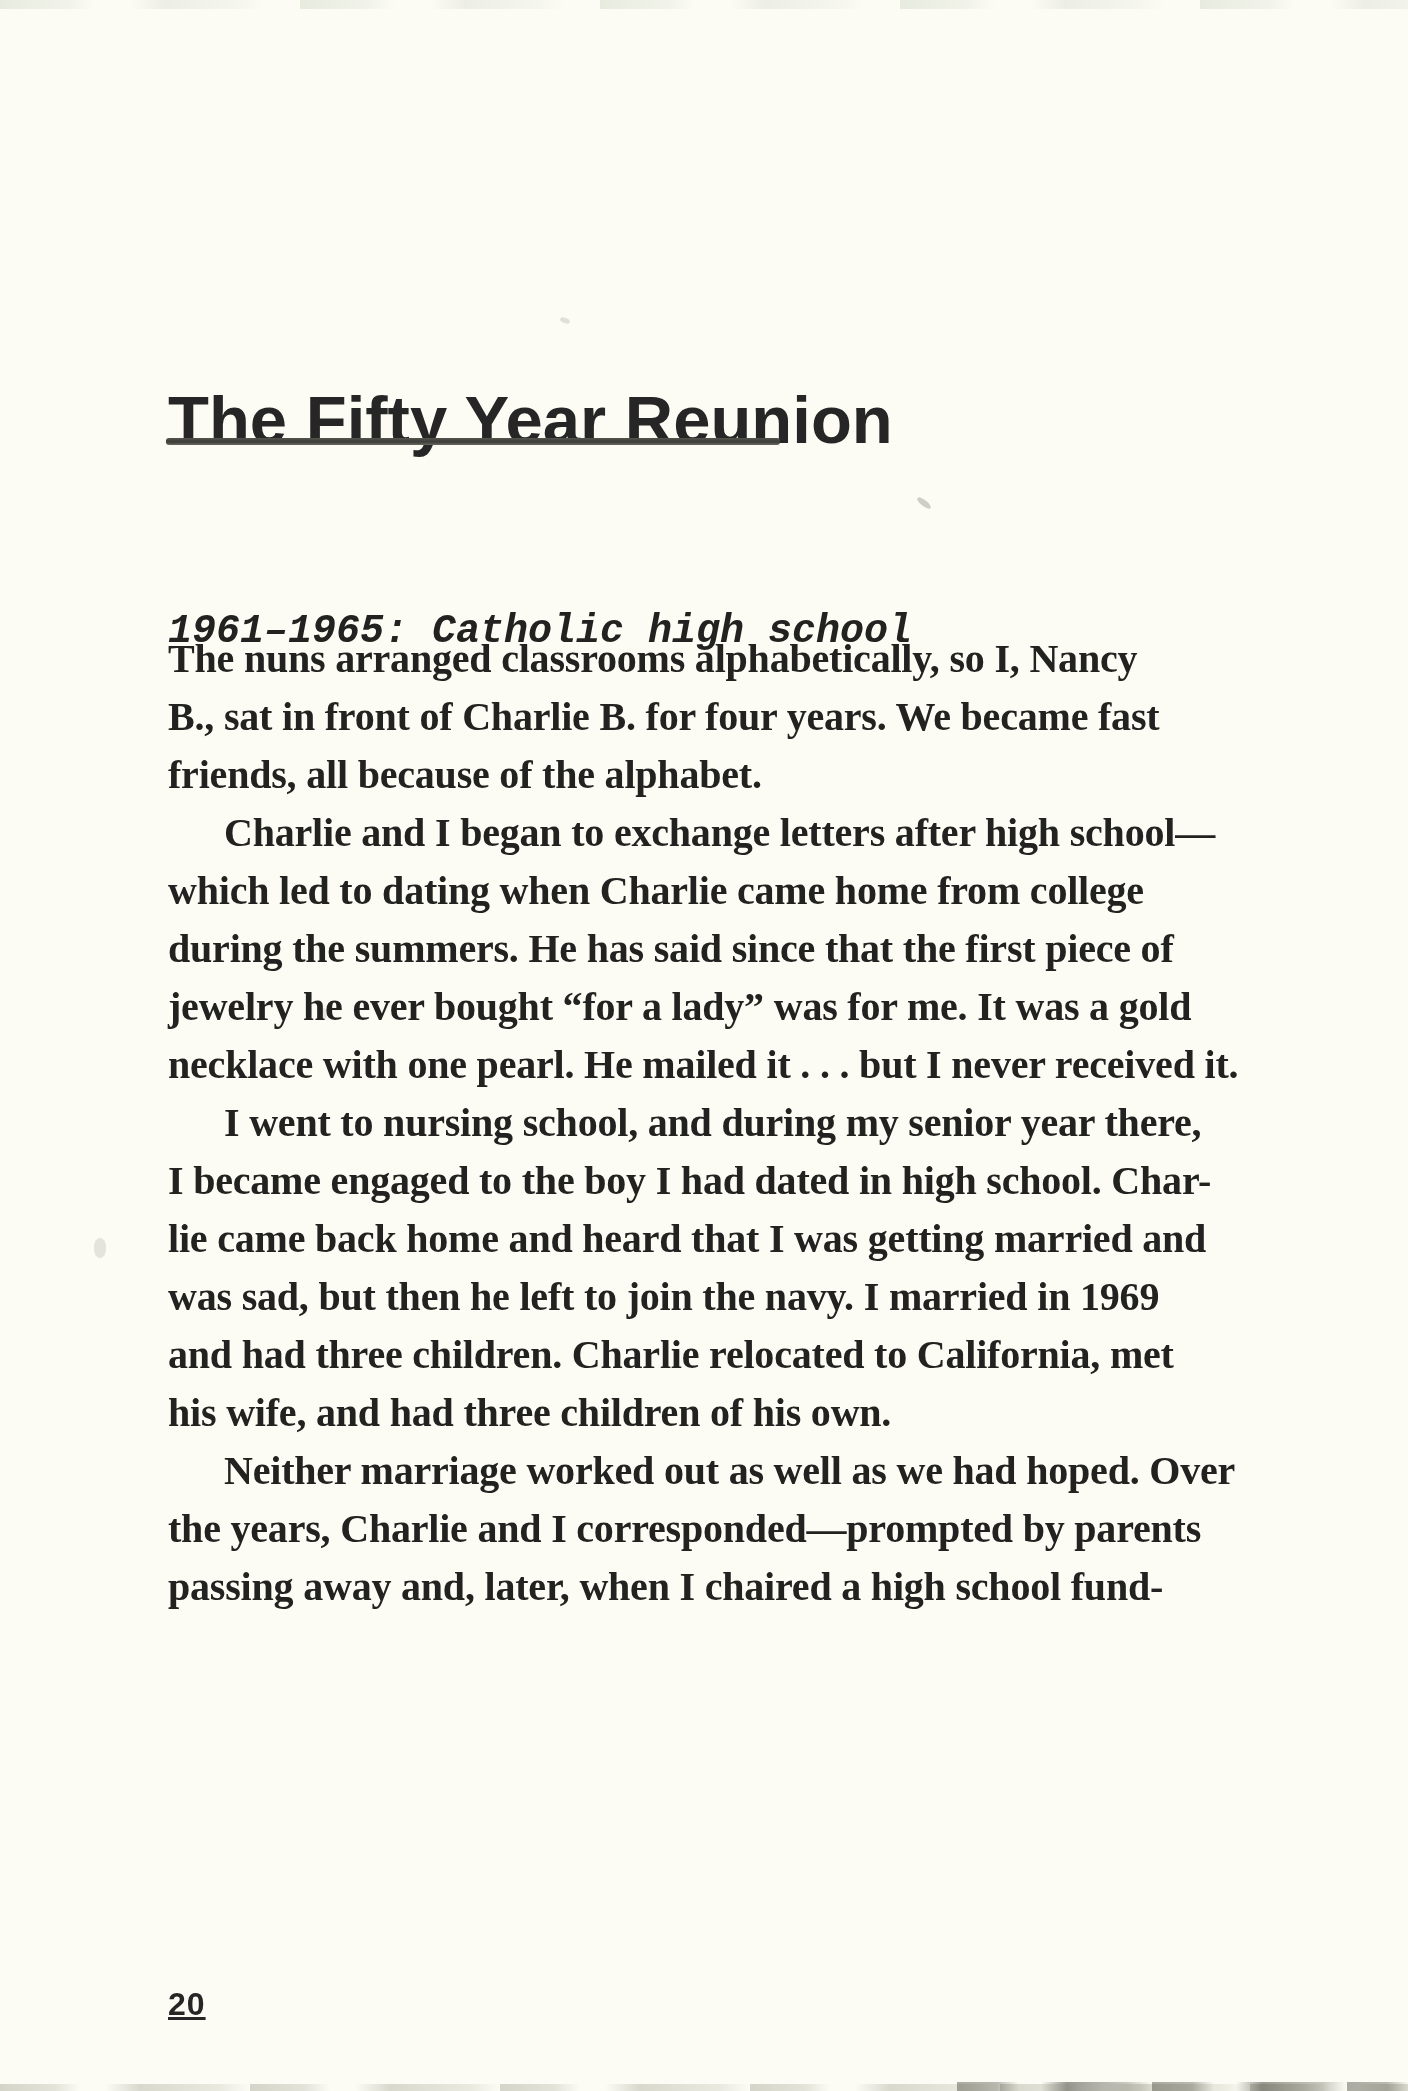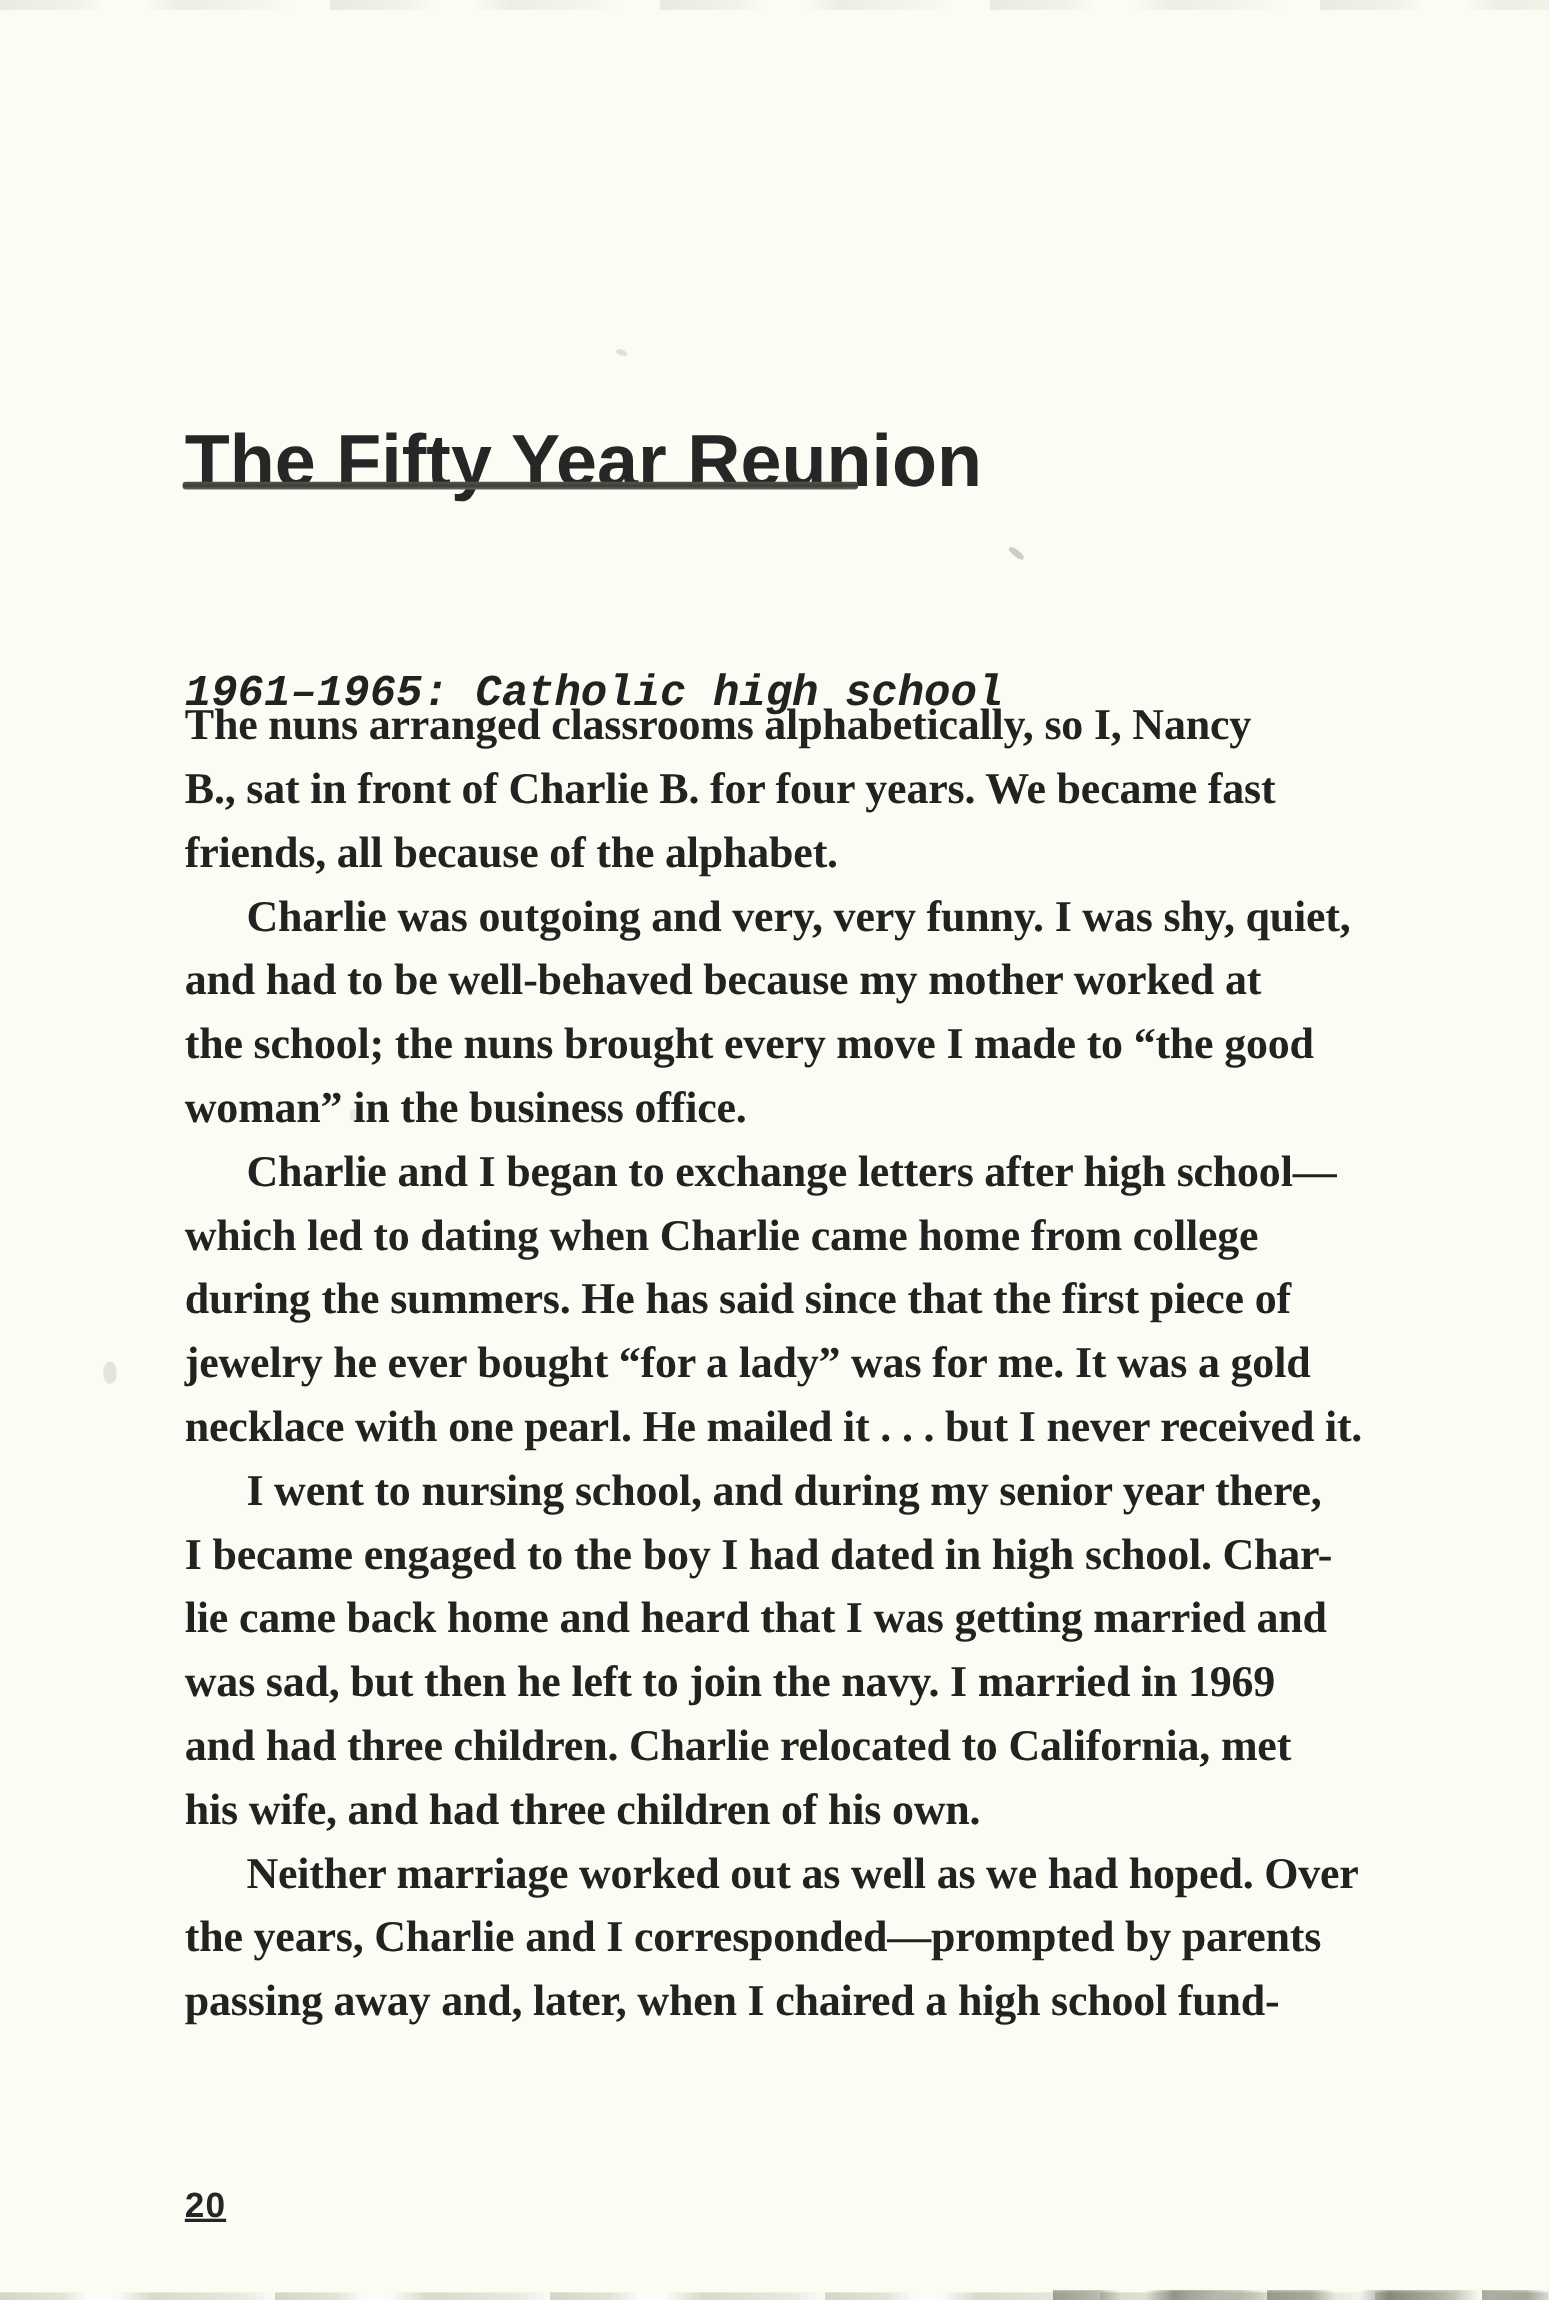--- a/index.html
+++ b/index.html
@@ -107,24 +107,20 @@
 
   <div class="content">
     <h1 class="title">The Fifty Year Reunion</h1>
     <div class="title-rule"></div>
     <h2 class="subtitle">1961–1965: Catholic high school</h2>
 
     <div class="body-text">
       <p>The nuns arranged classrooms alphabetically, so I, Nancy
 B., sat in front of Charlie B. for four years. We became fast
 friends, all because of the alphabet.</p>
-      <p class="indent">Charlie was outgoing and very, very funny. I was shy, quiet,
-and had to be well-behaved because my mother worked at
-the school; the nuns brought every move I made to “the good
-woman” in the business office.</p>
       <p class="indent">Charlie and I began to exchange letters after high school—
 which led to dating when Charlie came home from college
 during the summers. He has said since that the first piece of
 jewelry he ever bought “for a lady” was for me. It was a gold
 necklace with one pearl. He mailed it . . . but I never received it.</p>
       <p class="indent">I went to nursing school, and during my senior year there,
 I became engaged to the boy I had dated in high school. Char-
 lie came back home and heard that I was getting married and
 was sad, but then he left to join the navy. I married in 1969
 and had three children. Charlie relocated to California, met

